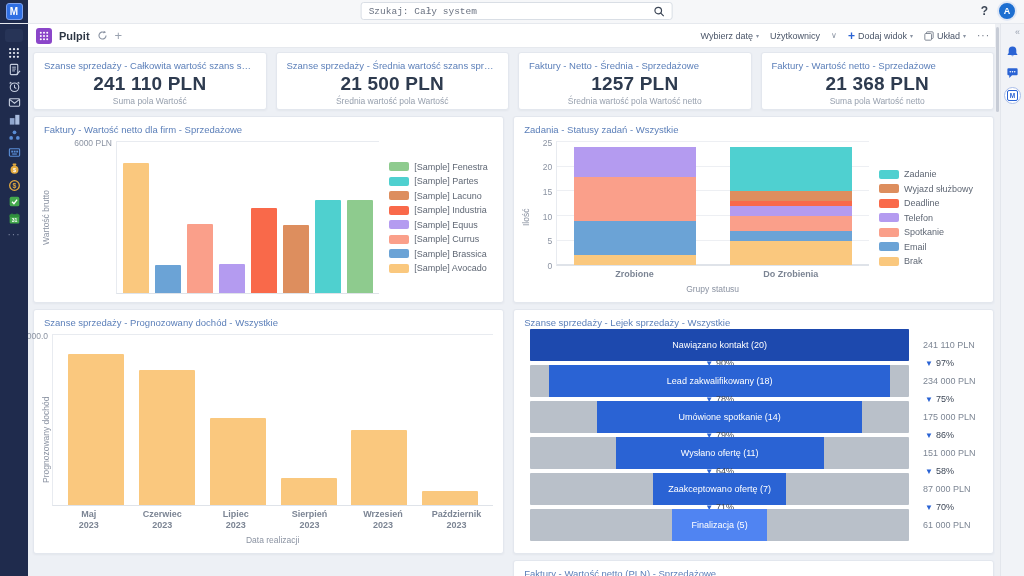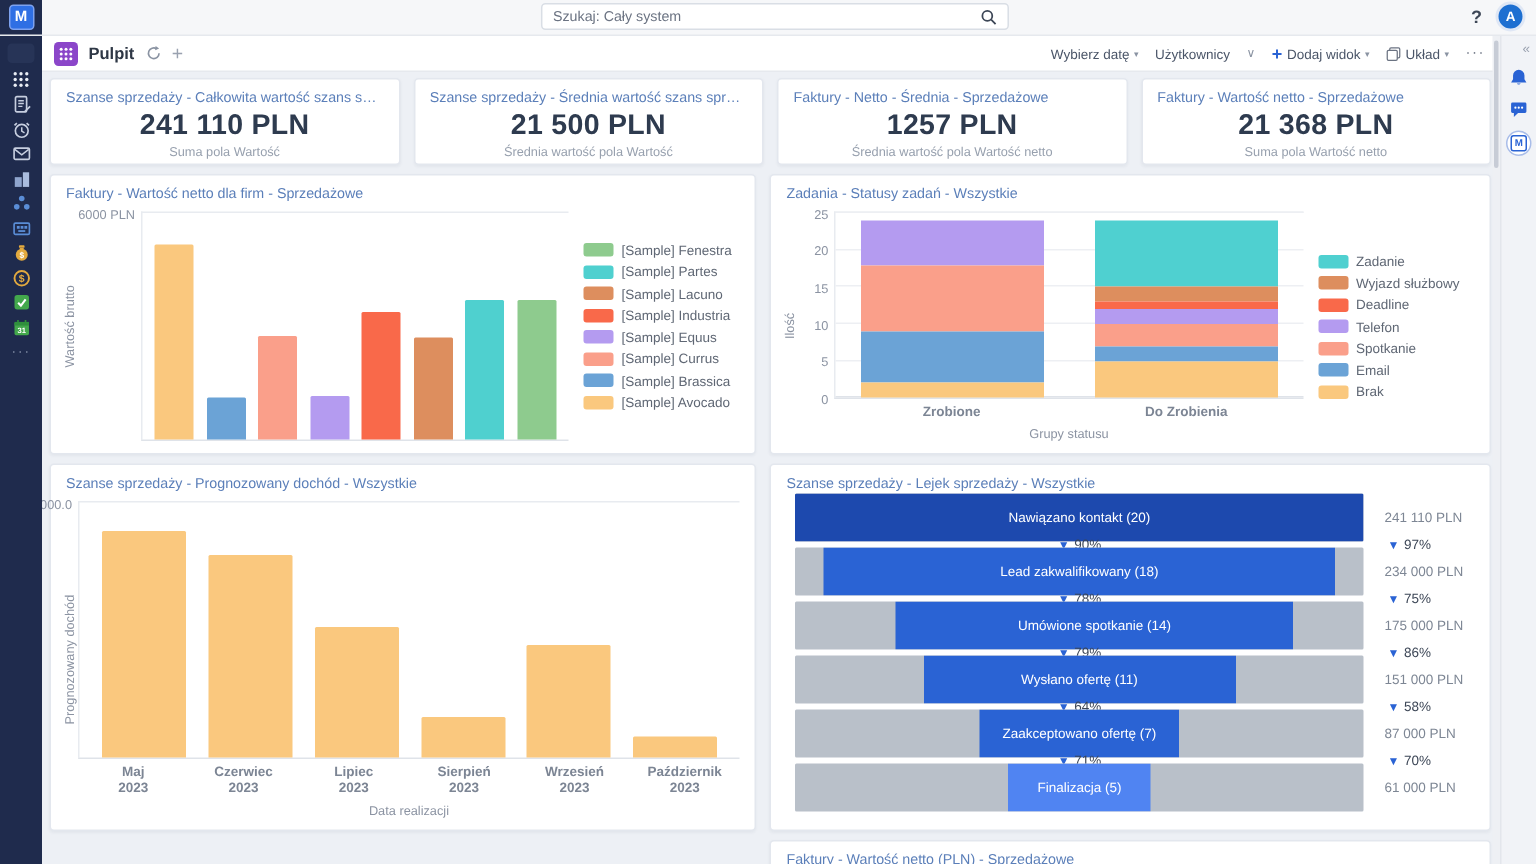--- a/index.html
+++ b/index.html
@@ -8,21 +8,21 @@
   .screen { width:1024px; height:576px; display:flex; flex-direction:column; overflow:hidden; }
 
   
   .topbar { flex:0 0 24px; display:flex; background:#f6f7f9; border-bottom:1px solid #e6e9ee; }
   .logo-cell { width:28px; background:#1f2b4d; display:flex; align-items:center; justify-content:center; }
   .logo-sq { width:17px; height:17px; background:#2f6fe4; border:1.5px solid #7ea2ef; border-radius:3px; color:#fff;
              font-size:10px; font-weight:bold; display:flex; align-items:center; justify-content:center; }
   .topbar-main { flex:1; position:relative; }
   .searchbox { position:absolute; left:50%; top:2px; transform:translateX(-53%); width:312px; height:18px; background:#fff;
                border:1px solid #d9dee5; border-radius:3px; display:flex; align-items:center; padding:0 7px; }
-  .searchbox input { border:0; outline:0; flex:1; font-size:9.5px; color:#333; font-family:Liberation Sans, sans-serif; background:transparent; }
+  .searchbox input { border:0; outline:0; flex:1; font-size:9.5px; color:#333; font-family:Liberation Mono, monospace; background:transparent; }
   .searchbox input::placeholder { color:#6b7382; }
   .help-btn { position:absolute; right:36px; top:4px; font-size:12px; font-weight:bold; color:#3c4656; cursor:pointer; }
   .avatar { position:absolute; right:7px; top:1px; width:20px; height:20px; border-radius:50%; background:#1d6fd1; color:#fff;
             font-size:9px; font-weight:bold; display:flex; align-items:center; justify-content:center; border:2px solid #dfe7f5; }
 
   
   .bodyrow { flex:1; display:flex; min-height:0; }
   .sidebar { width:28px; background:#1f2b4d; display:flex; flex-direction:column; align-items:center; padding-top:3px; }
   .sb-ghost { width:18px; height:13px; background:#273457; border-radius:3px; margin:2px 0 3px; }
   .sb-item { height:16.5px; width:28px; display:flex; align-items:center; justify-content:center; cursor:pointer; }
@@ -56,21 +56,21 @@
   .kpi-sub { text-align:center; font-size:8.5px; color:#97a0ae; margin-top:1px; }
 
   .row { display:grid; grid-template-columns:1fr 1.02fr; gap:9px; }
   .r1 { flex:0 0 187px; } .r2 { flex:0 0 245px; } .r3 { flex:0 0 30px; }
   .card.chart, .card.funnelcard { display:flex; flex-direction:column; }
 
   .chart-body { flex:1; min-height:0; display:flex; padding:6px 10px 8px 6px; }
   .ylab { flex:0 0 12px; writing-mode:vertical-rl; transform:rotate(180deg); font-size:8.5px; color:#8b93a2;
           display:flex; align-items:center; justify-content:center; }
   .plotcol { flex:1; display:flex; flex-direction:column; min-width:0; }
-  .plotcol.m42 { margin-left:42px; } .plotcol.m22 { margin-left:24px; } .plotcol.m46 { }
+  .plotcol.m42 { margin-left:64px; } .plotcol.m22 { margin-left:24px; } .plotcol.m46 { }
   .plotarea { flex:1; position:relative; border-top:1px solid #e8ebf0; border-left:1px solid #e8ebf0; border-bottom:1px solid #dfe3e9; }
   .ytick-top { position:absolute; top:-4px; right:calc(100% + 5px); font-size:8.5px; color:#8b93a2; white-space:nowrap; }
   .bars { position:absolute; inset:0; display:flex; align-items:flex-end; justify-content:space-evenly; }
   .vbar { width:26px; border-radius:1px 1px 0 0; }
   .c3 .vbar { width:56px; }
 
   .gridline { position:absolute; left:0; right:0; height:0; border-top:1px solid #edeff3; }
   .gridline.zero { border-color:#dfe3e9; }
   .gtick { position:absolute; right:calc(100% + 5px); top:-4.5px; font-size:8.5px; color:#8b93a2; }
   .stacks { position:absolute; inset:0; display:flex; }

